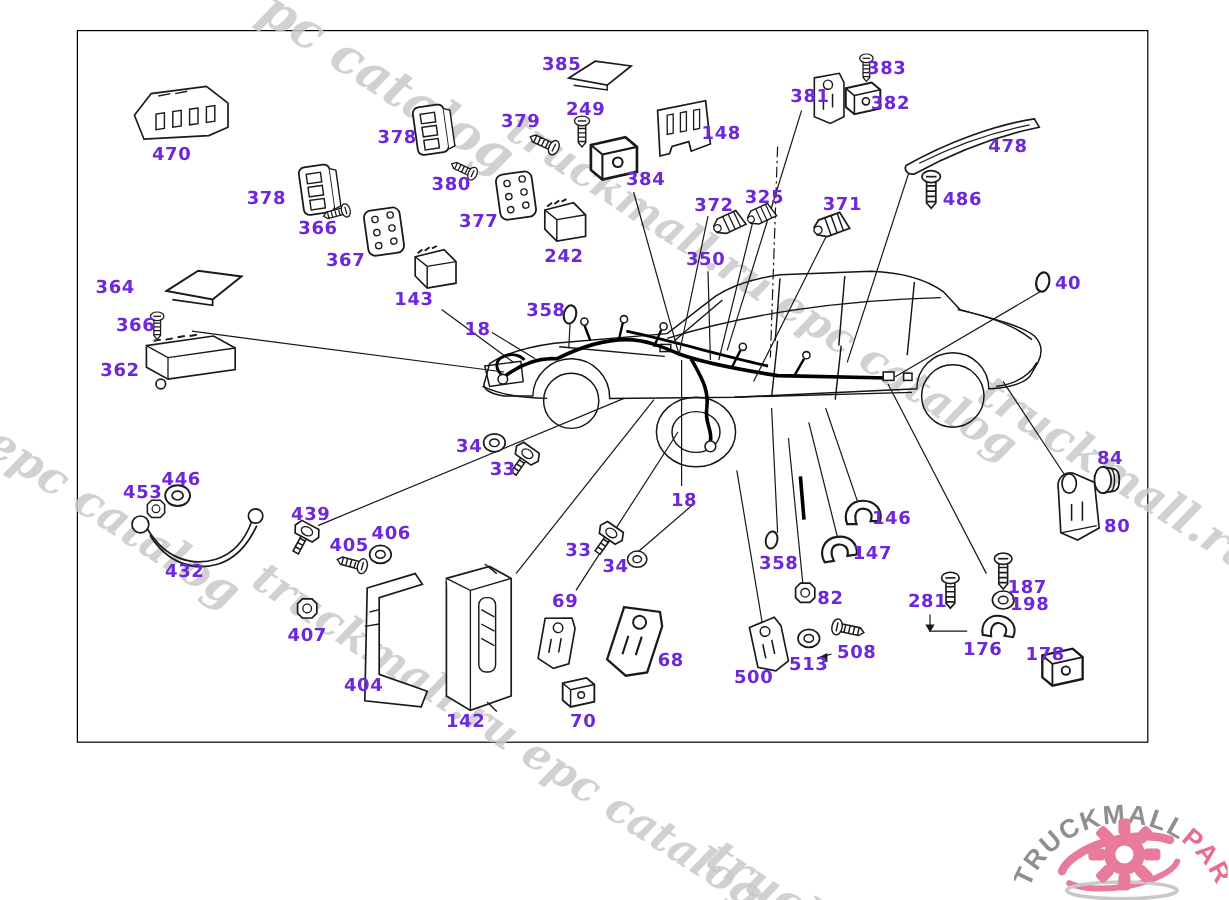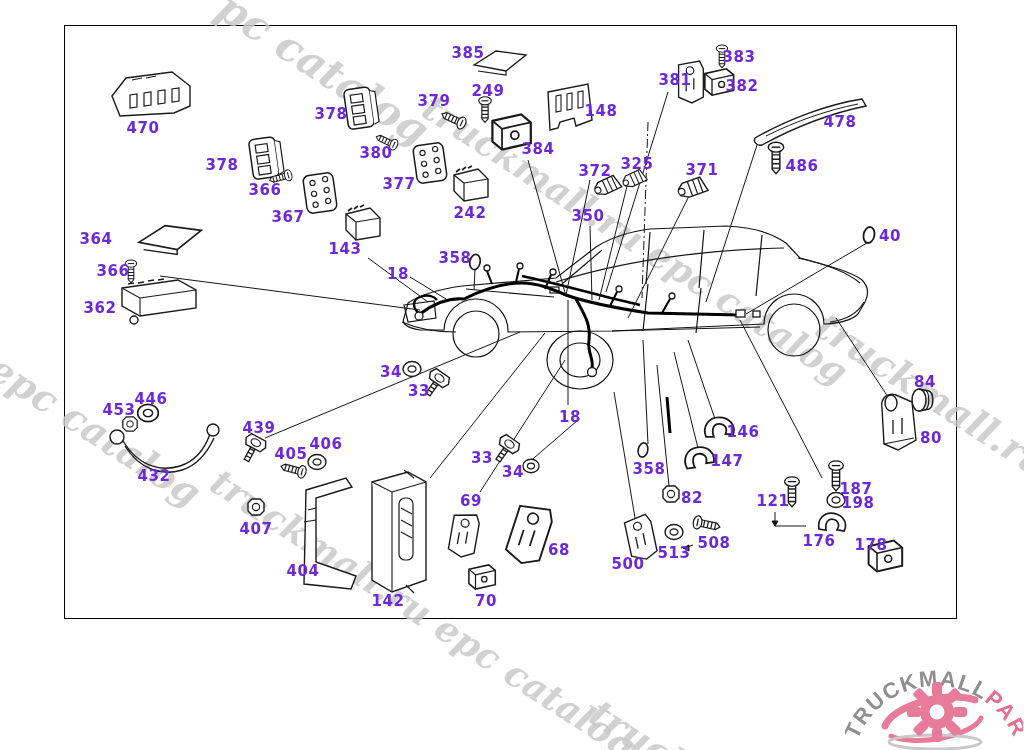--- a/index.html
+++ b/index.html
@@ -312,21 +312,21 @@
     <div class="plabel" style="left: 559px; top: 550px;">68</div>
     <div class="plabel" style="left: 482px; top: 458px;">33</div>
     <div class="plabel" style="left: 513px; top: 472px;">34</div>
     <div class="plabel" style="left: 628px; top: 564px;">500</div>
     <div class="plabel" style="left: 674px; top: 553px;">513</div>
     <div class="plabel" style="left: 714px; top: 543px;">508</div>
     <div class="plabel" style="left: 649px; top: 469px;">358</div>
     <div class="plabel" style="left: 743px; top: 432px;">146</div>
     <div class="plabel" style="left: 727px; top: 461px;">147</div>
     <div class="plabel" style="left: 692px; top: 498px;">82</div>
-    <div class="plabel" style="left: 773px; top: 501px;">121</div>
+    <div class="plabel" style="left: 773px; top: 501px;">281</div>
     <div class="plabel" style="left: 856px; top: 489px;">187</div>
     <div class="plabel" style="left: 858px; top: 503px;">198</div>
     <div class="plabel" style="left: 819px; top: 541px;">176</div>
     <div class="plabel" style="left: 871px; top: 545px;">178</div>
     <div class="plabel" style="left: 925px; top: 382px;">84</div>
     <div class="plabel" style="left: 931px; top: 438px;">80</div>
   </div>
 
 <svg id="logo" width="178" height="112" viewBox="0 0 178 112">
   <path id="logoArc" d="M 12,104 A 84,84 0 0 1 168,98" fill="none"></path>

